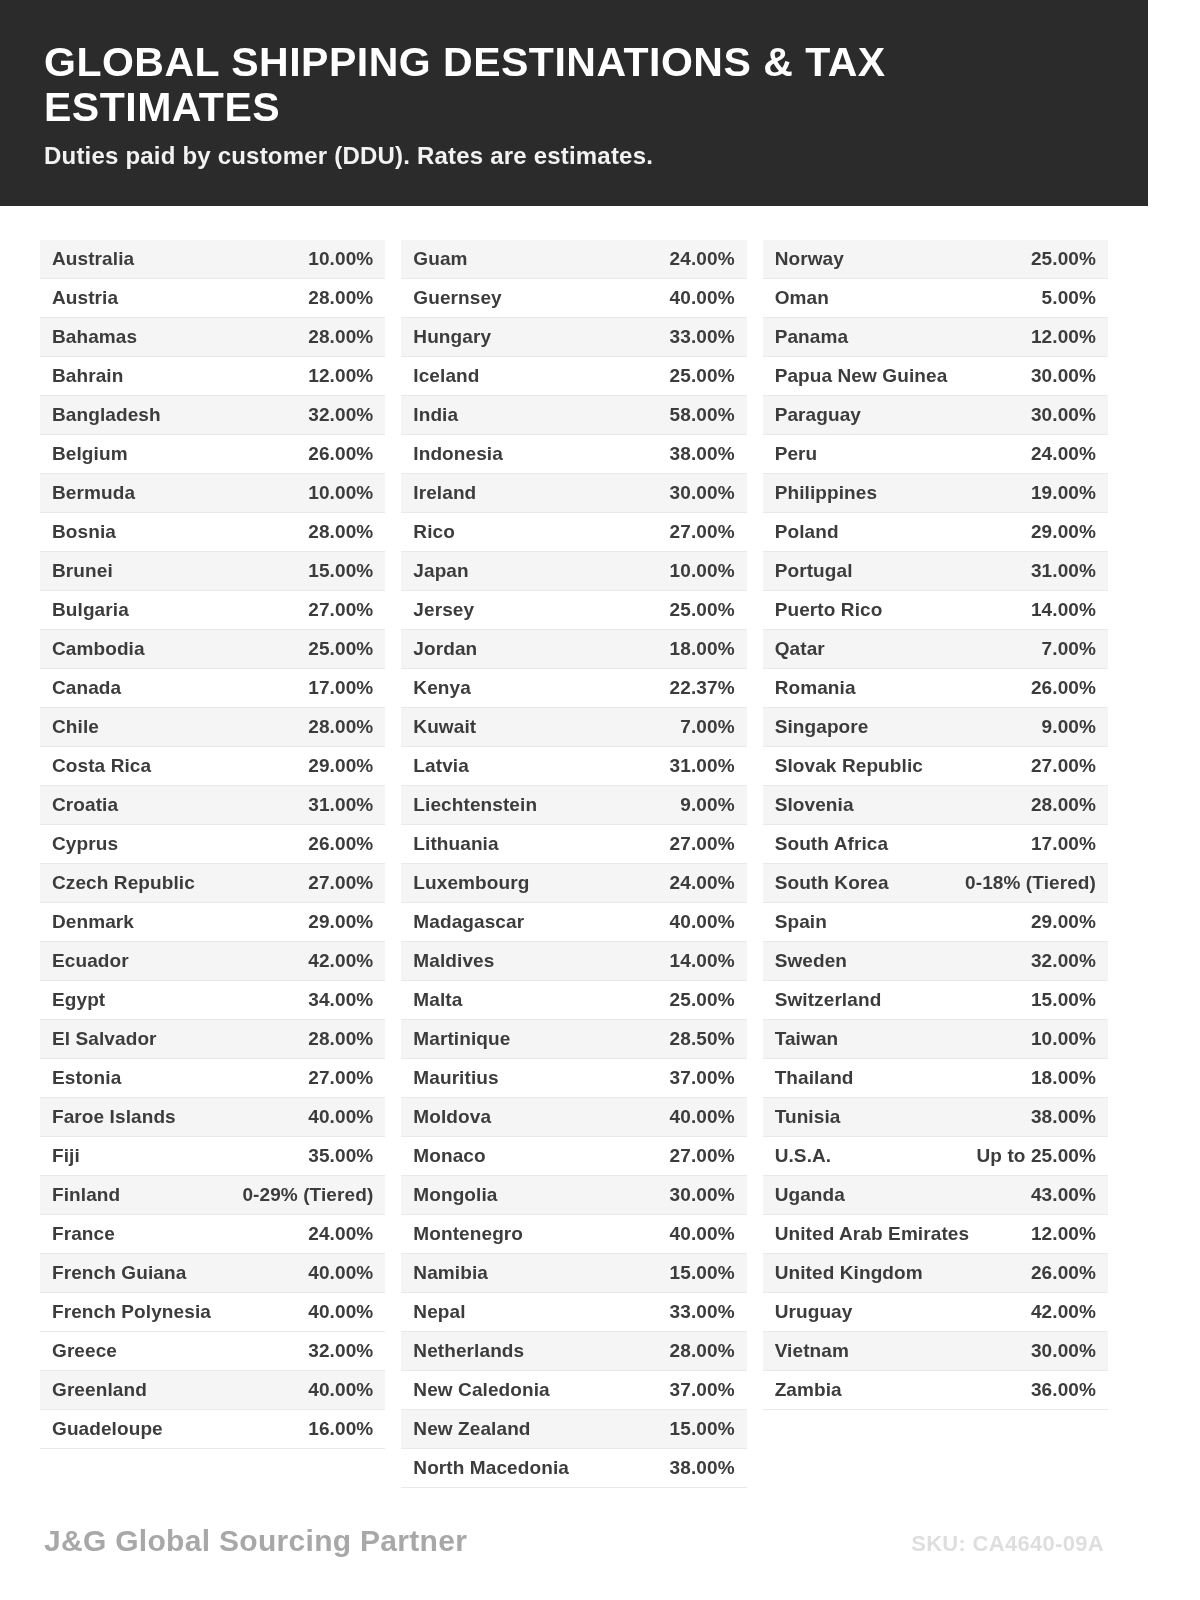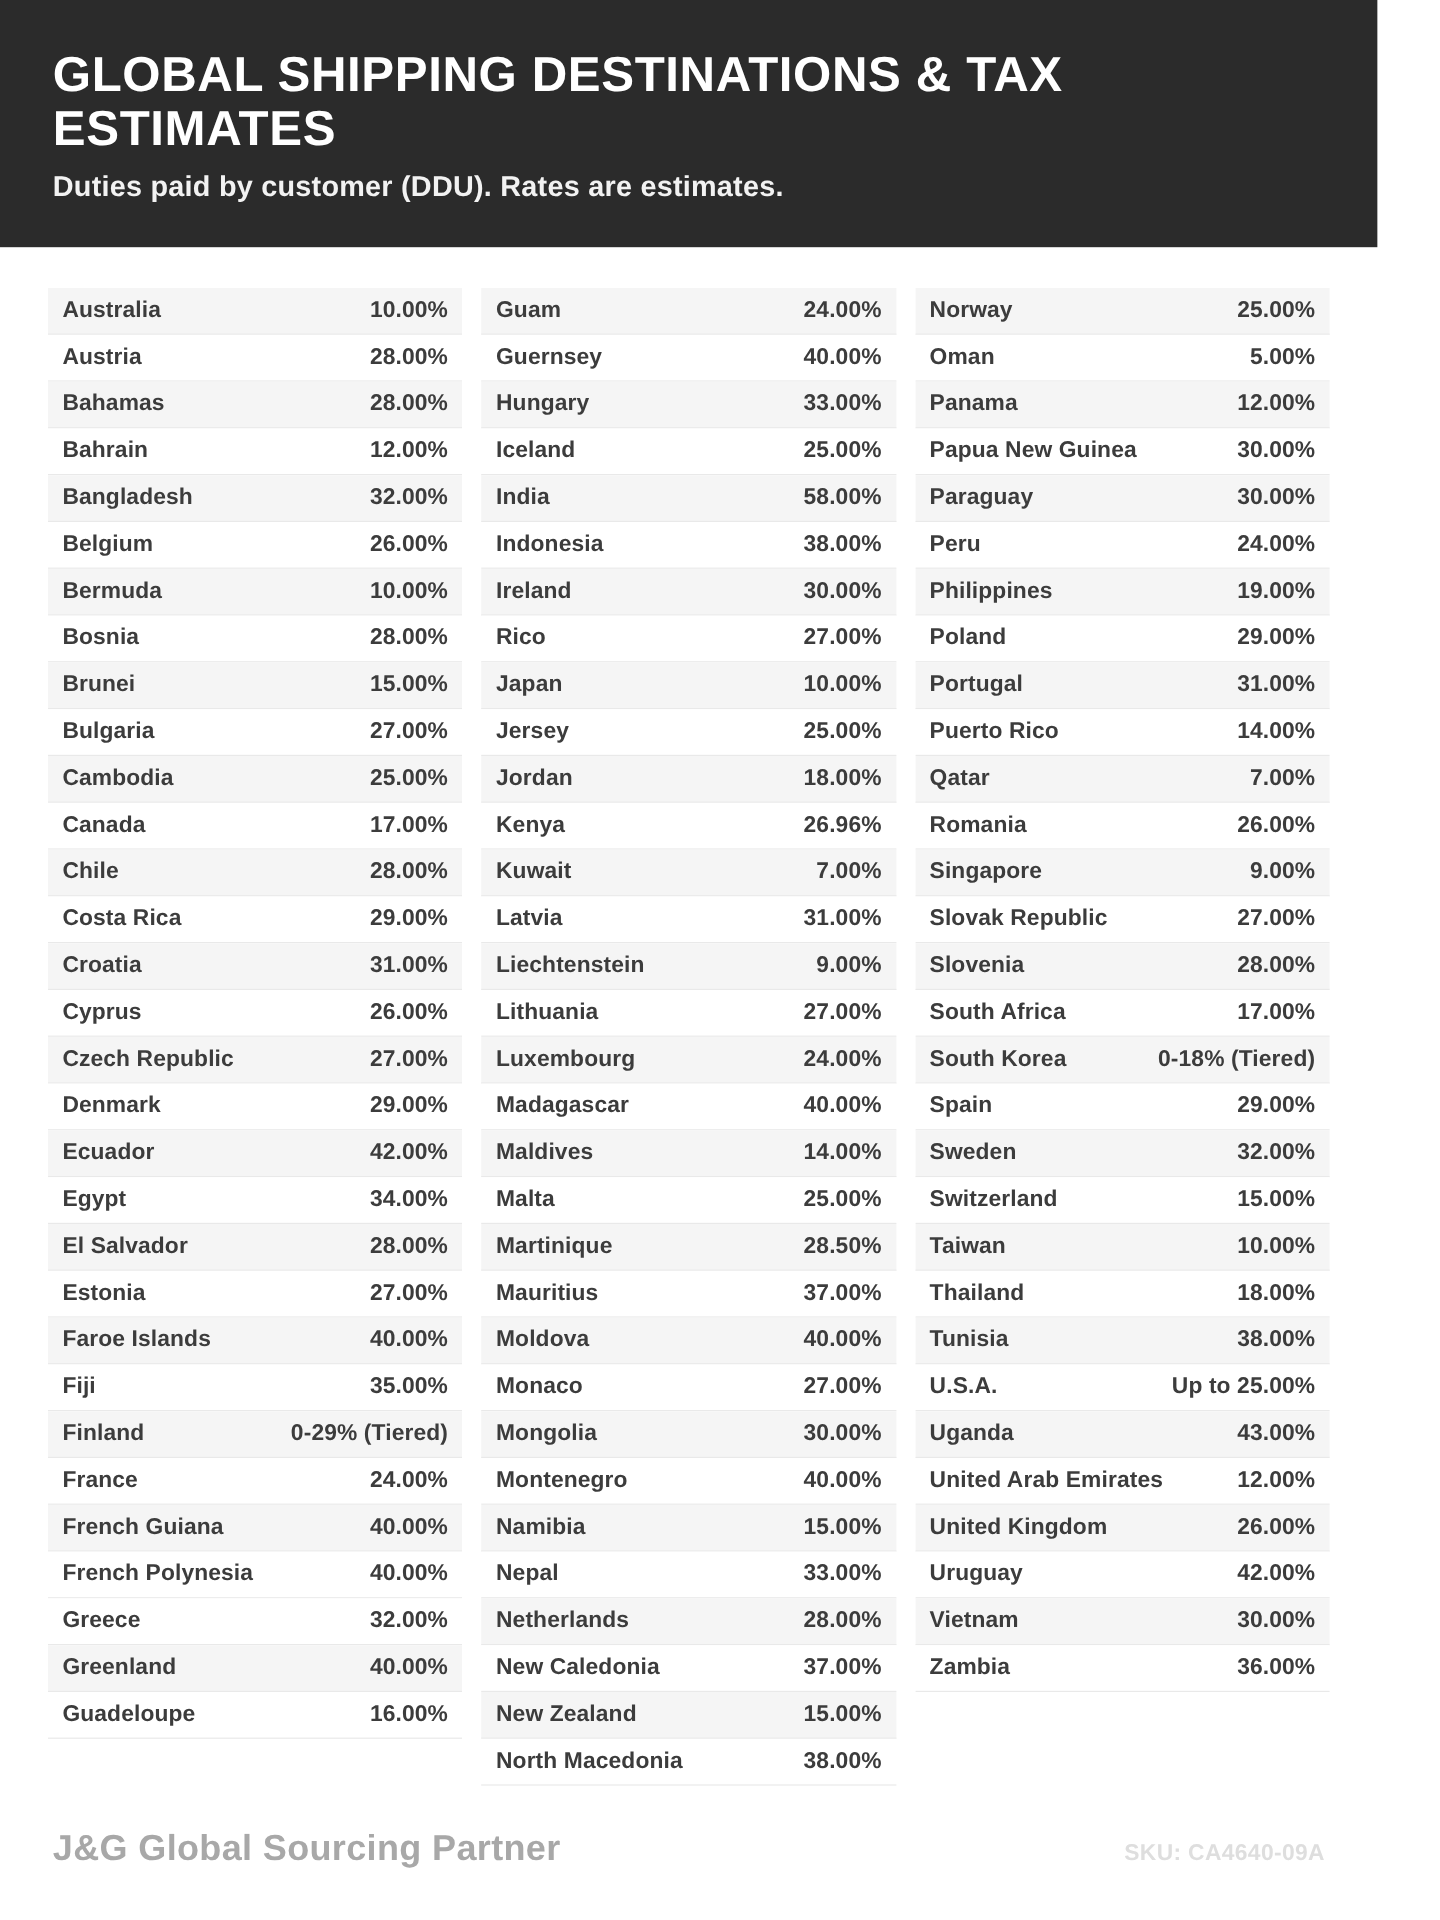--- a/index.html
+++ b/index.html
@@ -76,21 +76,21 @@
     justify-content: space-between;
     align-items: baseline;
   }
   .footer .brand {
     font-size: 30px;
     font-weight: 800;
     color: #a8a8a8;
     letter-spacing: 0.3px;
   }
   .footer .sku {
-    font-size: 19px;
+    font-size: 22px;
     font-weight: 700;
     color: #dedede;
     letter-spacing: 0.3px;
   }
 </style>
 </head>
 <body>
 
 <div class="page">
 
@@ -266,21 +266,21 @@
         <div class="row">
           <span class="country">Jersey</span>
           <span class="rate">25.00%</span>
         </div>
         <div class="row alt">
           <span class="country">Jordan</span>
           <span class="rate">18.00%</span>
         </div>
         <div class="row">
           <span class="country">Kenya</span>
-          <span class="rate">26.96%</span>
+          <span class="rate">22.37%</span>
         </div>
         <div class="row alt">
           <span class="country">Kuwait</span>
           <span class="rate">7.00%</span>
         </div>
         <div class="row">
           <span class="country">Latvia</span>
           <span class="rate">31.00%</span>
         </div>
         <div class="row alt">

